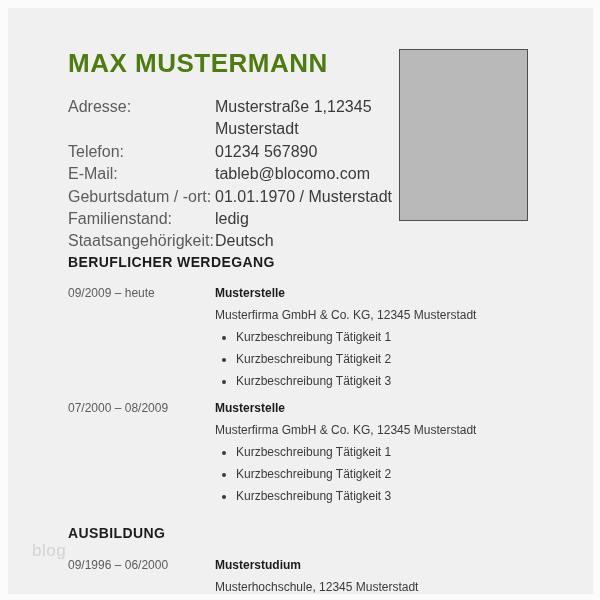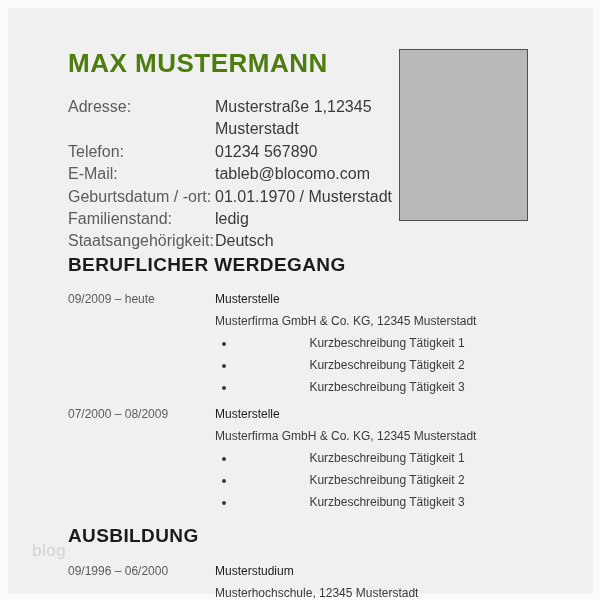--- a/index.html
+++ b/index.html
@@ -49,43 +49,42 @@
   .cvalue { color: #3a3a3a; }
 
   .sec {
     position: absolute;
     left: 68px;
     width: 470px;
   }
   .sec-work { top: 254px; }
   .sec-edu  { top: 525px; }
   .sec h2 {
-    font-size: 19px;
+    font-size: 14px;
     font-weight: bold;
     letter-spacing: 0.4px;
     color: #1c1c1c;
   }
   .sec-work h2 { margin-bottom: 12px; }
   .sec-edu  h2 { margin-bottom: 13px; }
 
   .entry {
     display: grid;
     grid-template-columns: 147px 1fr;
     margin-bottom: 5px;
     font-size: 12px;
     line-height: 22px;
   }
   .edate { color: #5c5c5c; }
-  .etitle { font-weight: normal; color: #1c1c1c; }
+  .etitle { font-weight: bold; color: #1c1c1c; }
   .esub { color: #3a3a3a; }
   .ebullets {
     list-style: disc outside;
     padding-left: 21px;
     color: #3a3a3a;
-    text-align: center;
   }
   .ebullets li { line-height: 22px; }
   .ebullets:empty { display: none; }
 
   .watermark {
     position: absolute;
     left: 32px; top: 541px;
     font-size: 17px;
     color: #d3d3d3;
     letter-spacing: 0.5px;

